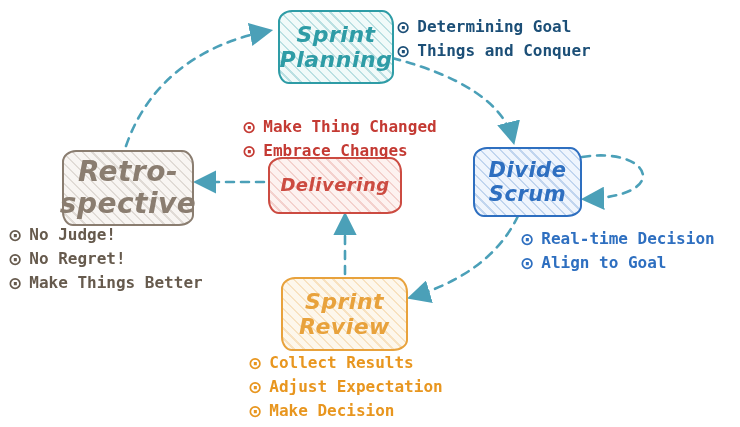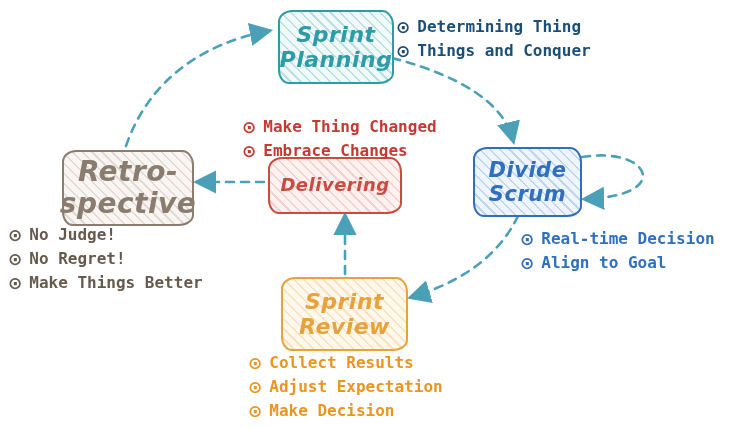--- a/index.html
+++ b/index.html
@@ -129,21 +129,21 @@
   </div>
 
   <div class="node node-retro">
     <span>Retro-
 spective</span>
   </div>
 
   <div class="notes notes-planning">
     <div class="note-line">
       <span class="bullet">⊙</span>
-      <span>Determining Thing</span>
+      <span>Determining Goal</span>
     </div>
     <div class="note-line">
       <span class="bullet">⊙</span>
       <span>Things and Conquer</span>
     </div>
   </div>
 
   <div class="notes notes-delivering">
     <div class="note-line">
       <span class="bullet">⊙</span>

